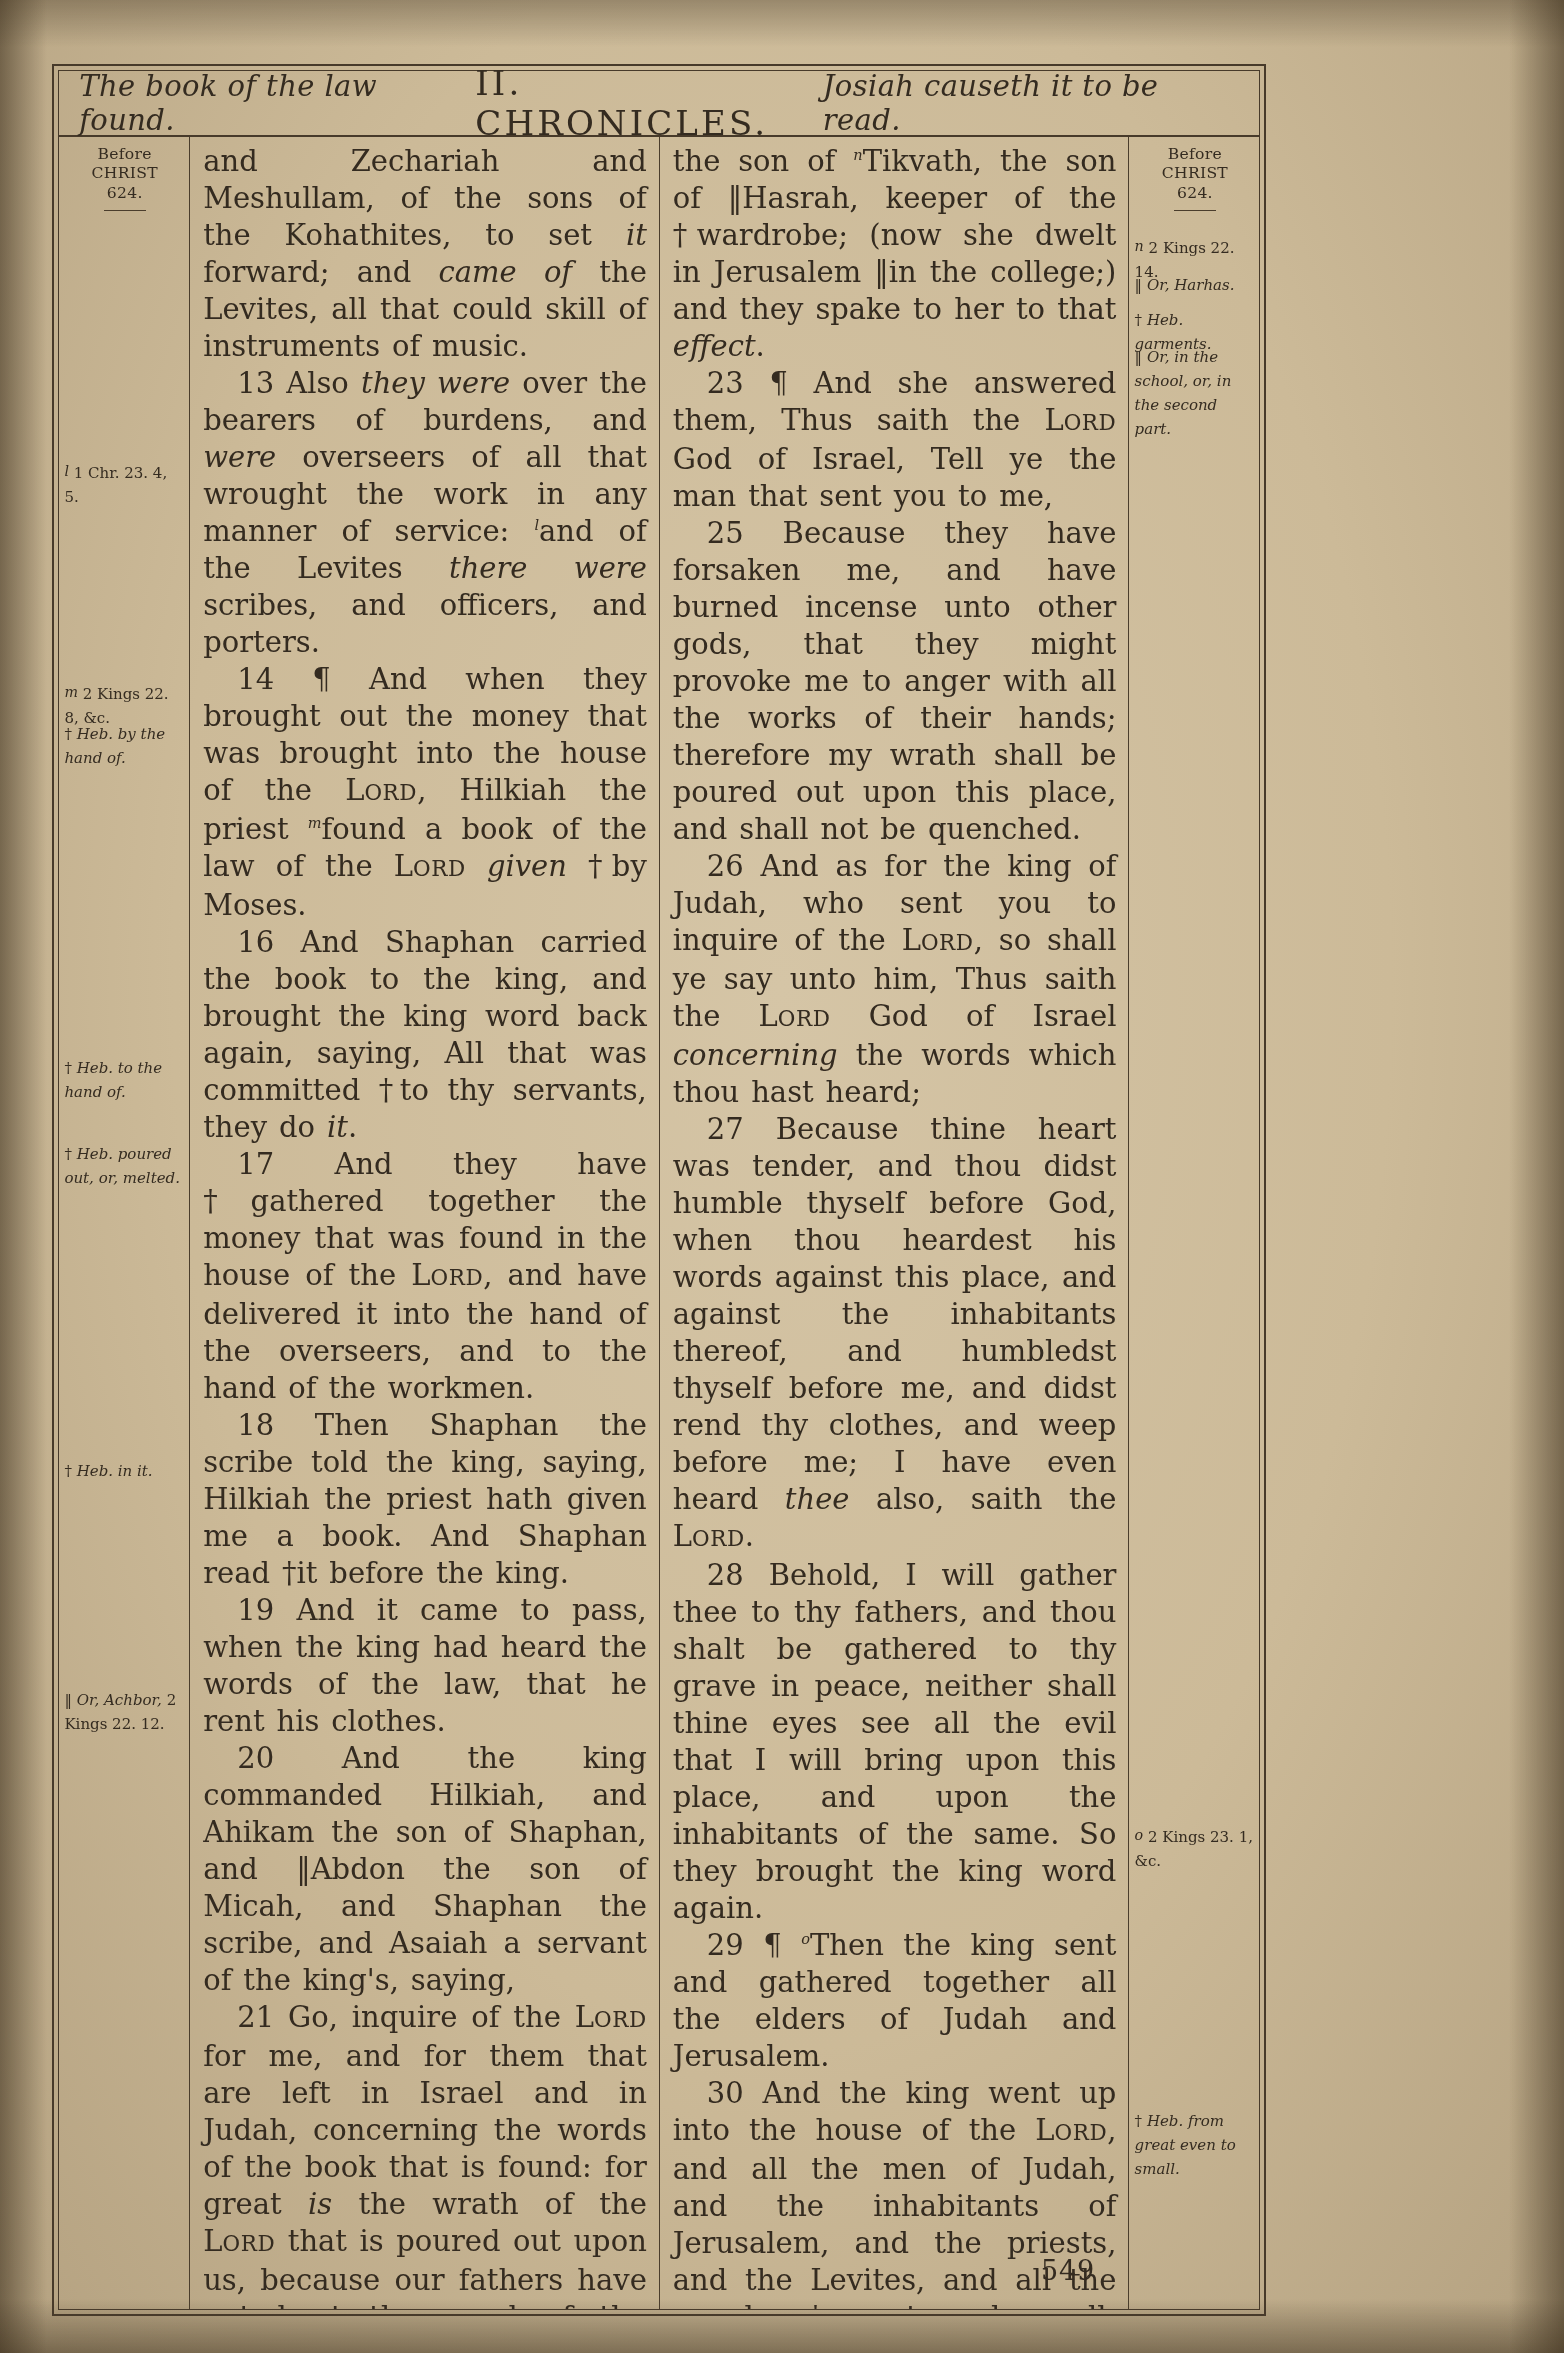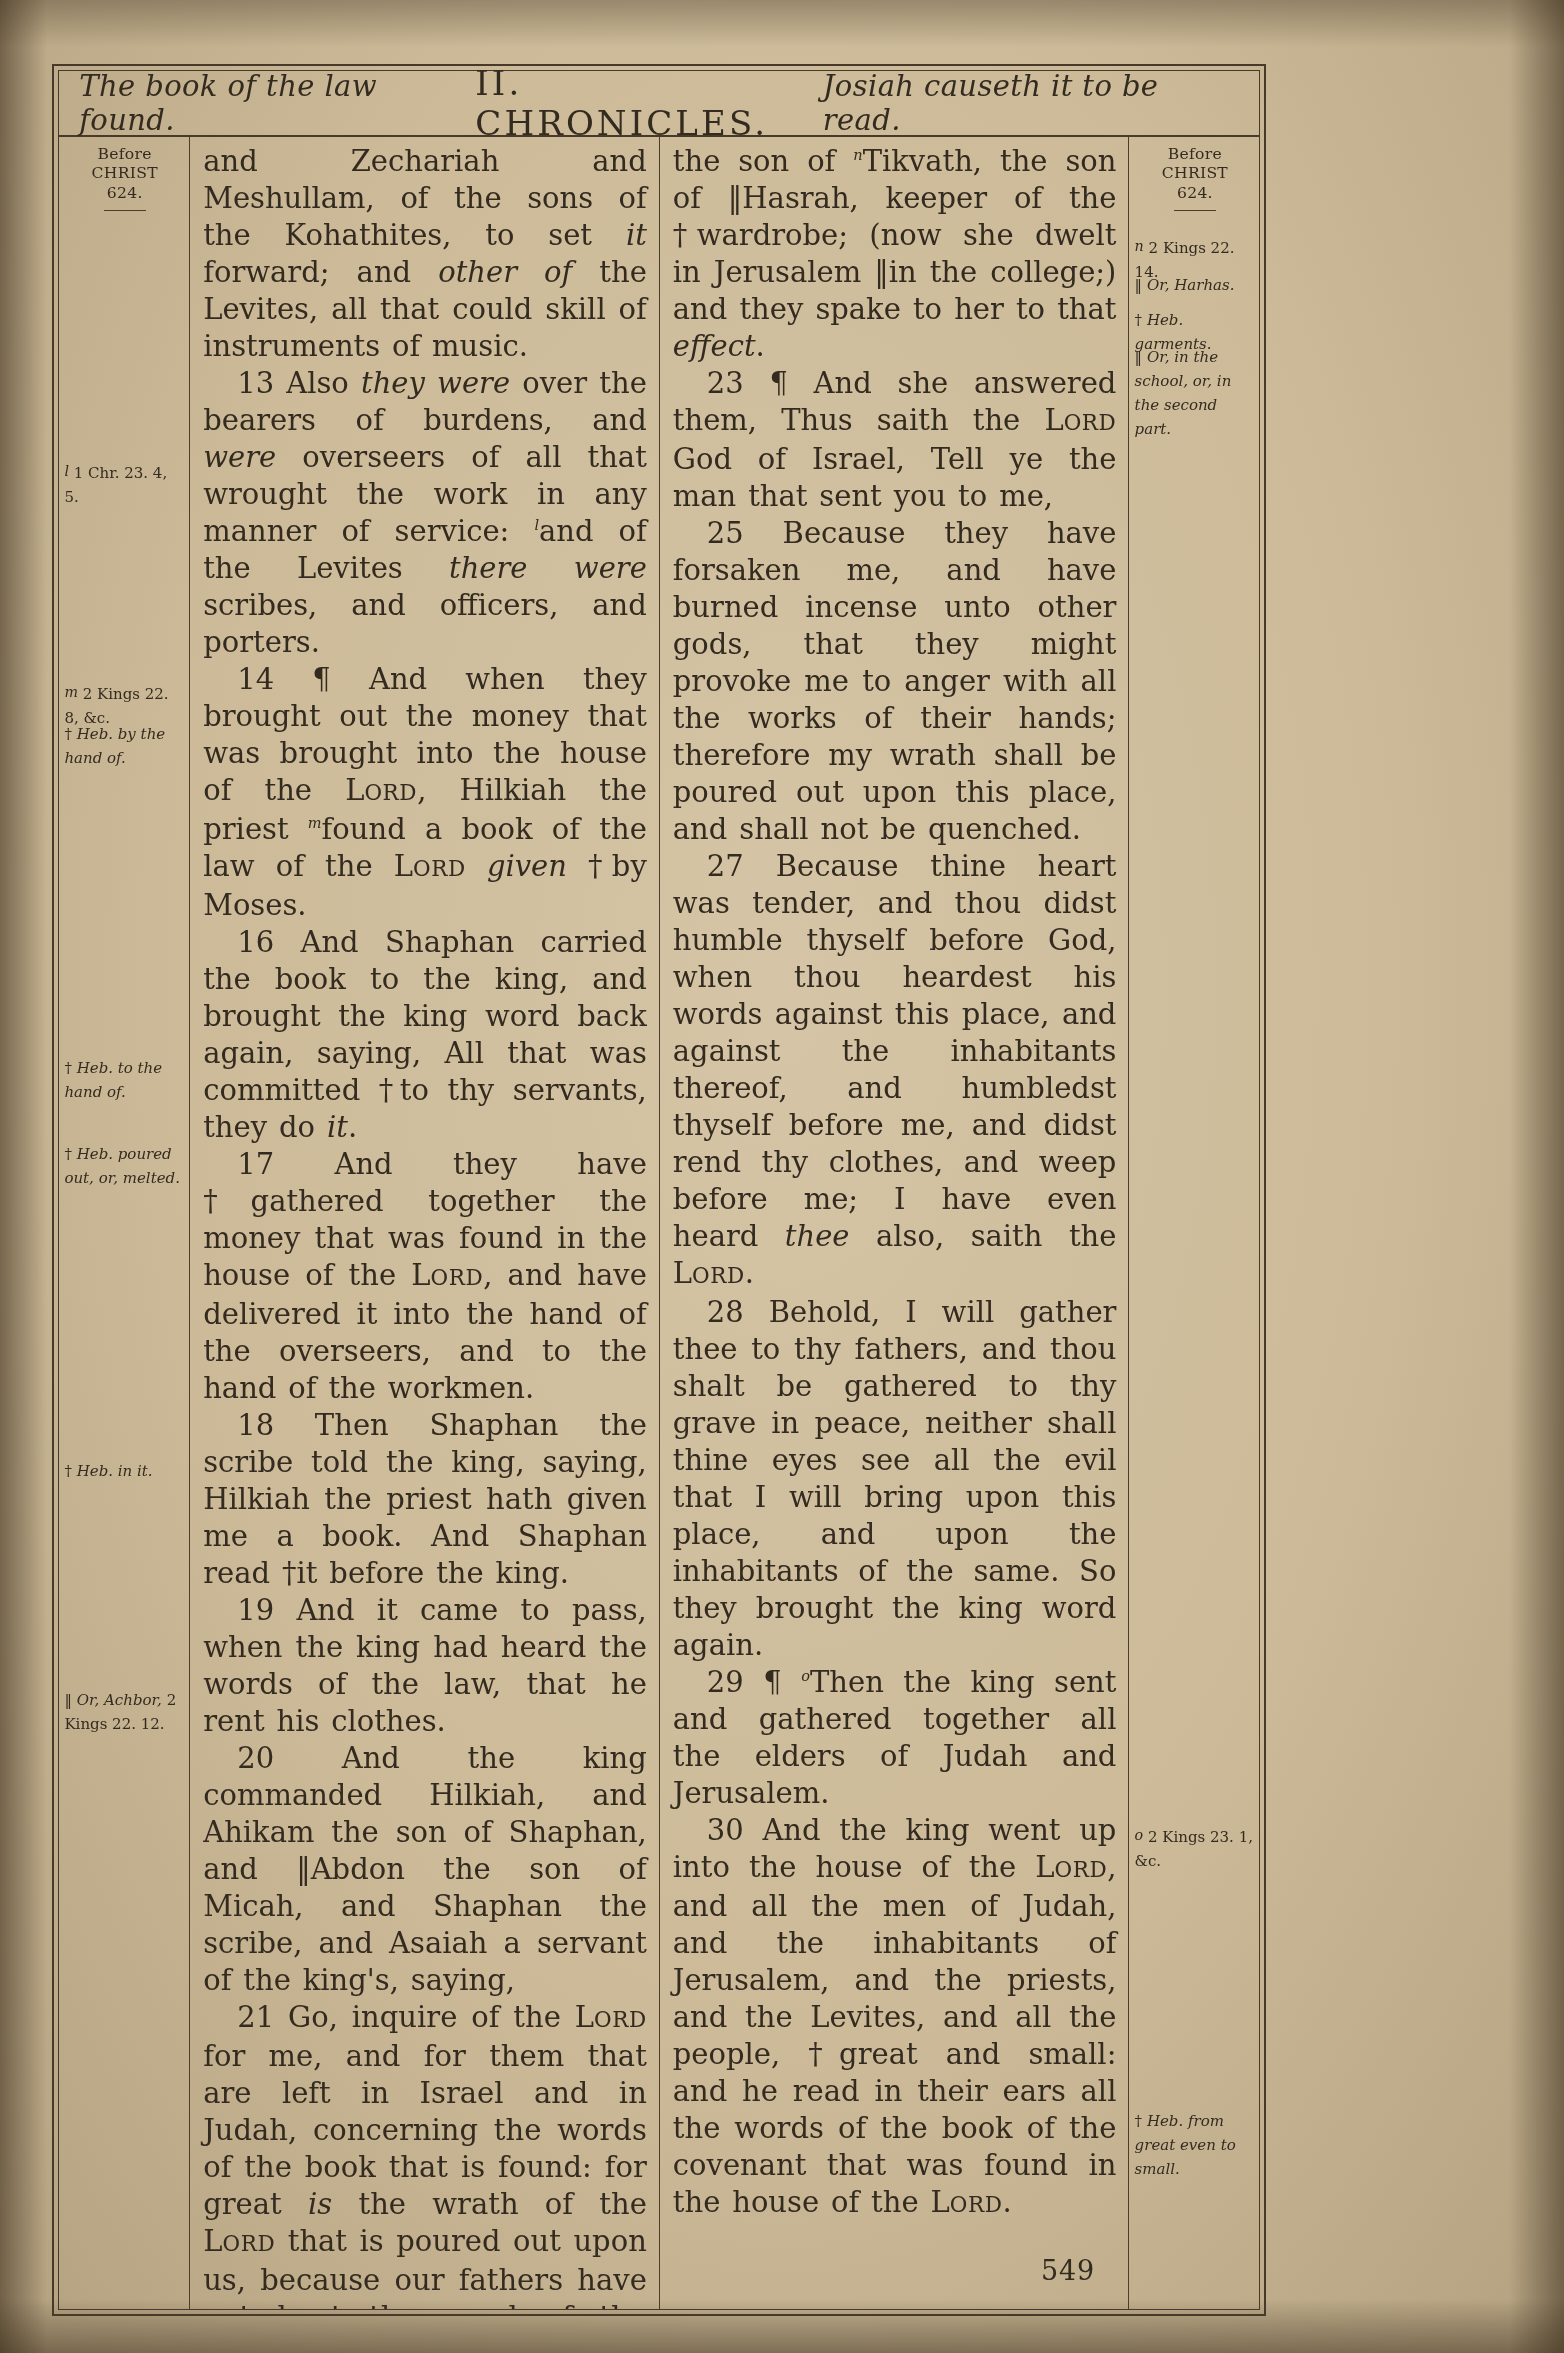--- a/index.html
+++ b/index.html
@@ -79,38 +79,39 @@
         <div class="note" style="top:585px">† <i>Heb. by the hand of.</i></div>
         <div class="note" style="top:919px">† <i>Heb. to the hand of.</i></div>
         <div class="note" style="top:1005px">† <i>Heb. poured out, or, melted.</i></div>
         <div class="note" style="top:1322px">† <i>Heb. in it.</i></div>
         <div class="note" style="top:1551px">‖ <i>Or, Achbor,</i> 2 Kings 22. 12.</div>
       </div>
 
       <div class="v-rule"></div>
 
       <div class="text-col">
-          <p class="verse cont">and Zechariah and Meshullam, of the sons of the Kohathites, to set <i>it</i> forward; and <i>other of</i> the Levites, all that could skill of instruments of music.</p>
+          <p class="verse cont">and Zechariah and Meshullam, of the sons of the Kohathites, to set <i>it</i> forward; and <i>came of</i> the Levites, all that could skill of instruments of music.</p>
           <p class="verse">13 Also <i>they were</i> over the bearers of burdens, and <i>were</i> overseers of all that wrought the work in any manner of service: <sup>l</sup>and of the Levites <i>there were</i> scribes, and officers, and porters.</p>
           <p class="verse">14 ¶ And when they brought out the money that was brought into the house of the L<span class="sc">ORD</span>, Hilkiah the priest <sup>m</sup>found a book of the law of the L<span class="sc">ORD</span> <i>given</i> †by Moses.</p>
           <p class="verse">16 And Shaphan carried the book to the king, and brought the king word back again, saying, All that was committed †to thy servants, they do <i>it</i>.</p>
           <p class="verse">17 And they have †gathered together the money that was found in the house of the L<span class="sc">ORD</span>, and have delivered it into the hand of the overseers, and to the hand of the workmen.</p>
           <p class="verse">18 Then Shaphan the scribe told the king, saying, Hilkiah the priest hath given me a book. And Shaphan read †it before the king.</p>
           <p class="verse">19 And it came to pass, when the king had heard the words of the law, that he rent his clothes.</p>
           <p class="verse">20 And the king commanded Hilkiah, and Ahikam the son of Shaphan, and ‖Abdon the son of Micah, and Shaphan the scribe, and Asaiah a servant of the king's, saying,</p>
           <p class="verse">21 Go, inquire of the L<span class="sc">ORD</span> for me, and for them that are left in Israel and in Judah, concerning the words of the book that is found: for great <i>is</i> the wrath of the L<span class="sc">ORD</span> that is poured out upon us, because our fathers have not kept the word of the L<span class="sc">ORD</span>, to do after all that is written in this book.</p>
           <p class="verse">22 And Hilkiah, and <i>they</i> that the king <i>had appointed</i>, went to Huldah the prophetess, the wife of Shallum</p>
         </div>
 
       <div class="v-rule"></div>
 
       <div class="text-col">
           <p class="verse cont">the son of <sup>n</sup>Tikvath, the son of ‖Hasrah, keeper of the †wardrobe; (now she dwelt in Jerusalem ‖in the college;) and they spake to her to that <i>effect</i>.</p>
           <p class="verse">23 ¶ And she answered them, Thus saith the L<span class="sc">ORD</span> God of Israel, Tell ye the man that sent you to me,</p>
           <p class="verse">25 Because they have forsaken me, and have burned incense unto other gods, that they might provoke me to anger with all the works of their hands; therefore my wrath shall be poured out upon this place, and shall not be quenched.</p>
+          <p class="verse">26 And as for the king of Judah, who sent you to inquire of the L<span class="sc">ORD</span>, so shall ye say unto him, Thus saith the L<span class="sc">ORD</span> God of Israel <i>concerning</i> the words which thou hast heard;</p>
           <p class="verse">27 Because thine heart was tender, and thou didst humble thyself before God, when thou heardest his words against this place, and against the inhabitants thereof, and humbledst thyself before me, and didst rend thy clothes, and weep before me; I have even heard <i>thee</i> also, saith the L<span class="sc">ORD</span>.</p>
           <p class="verse">28 Behold, I will gather thee to thy fathers, and thou shalt be gathered to thy grave in peace, neither shall thine eyes see all the evil that I will bring upon this place, and upon the inhabitants of the same. So they brought the king word again.</p>
           <p class="verse">29 ¶ <sup>o</sup>Then the king sent and gathered together all the elders of Judah and Jerusalem.</p>
           <p class="verse">30 And the king went up into the house of the L<span class="sc">ORD</span>, and all the men of Judah, and the inhabitants of Jerusalem, and the priests, and the Levites, and all the people, †great and small: and he read in their ears all the words of the book of the covenant that was found in the house of the L<span class="sc">ORD</span>.</p>
         </div>
 
       <div class="v-rule"></div>
 
       <div class="margin-col">
         <div class="bc-head">Before

